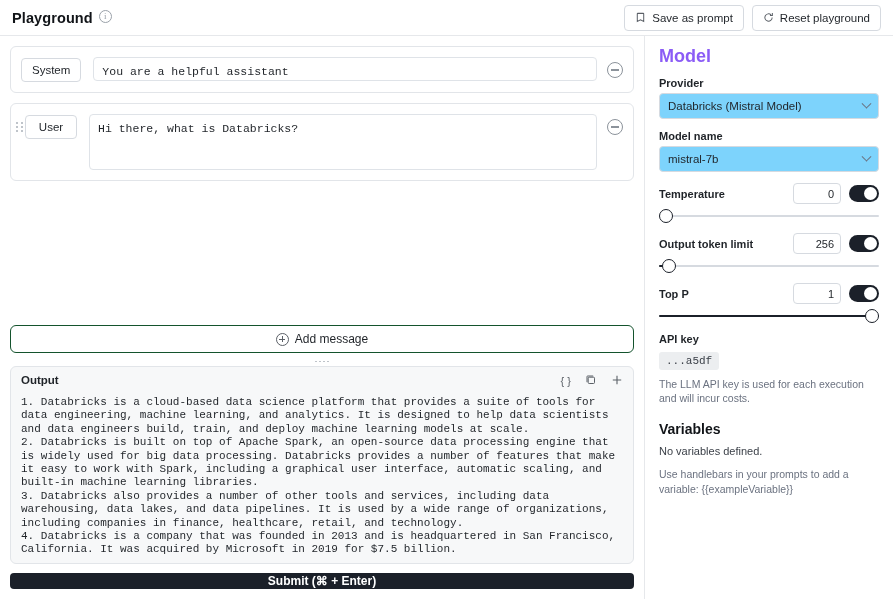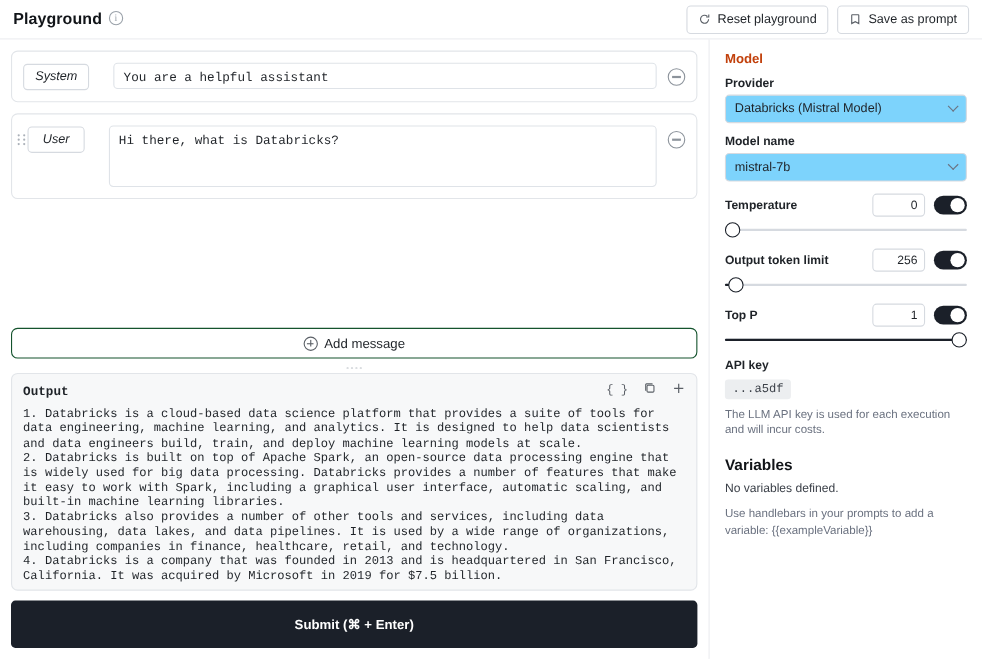--- a/index.html
+++ b/index.html
@@ -77,25 +77,24 @@
   .role-pill {
     min-width: 52px;
     height: 24px;
     padding: 0 10px;
     border: 1px solid #d6dae0;
     border-radius: 4px;
     background: #fff;
     font-size: 11.5px;
     color: #1f2328;
     display: flex; align-items: center; justify-content: center;
-    margin-right: 22px;
+    margin-right: 12px;
     margin-top: 1px;
     cursor: pointer;
     white-space: nowrap;
-    font-style: italic;
   }
   .msg-input {
     flex: 1;
     border: 1px solid #dfe3e8;
     border-radius: 4px;
     font-family: "Liberation Mono", monospace;
     font-size: 11.5px;
     color: #1f2328;
     padding: 6px 8px;
     resize: none;
@@ -149,55 +148,55 @@
 
   .output-card {
     border: 1px solid #e2e5e9;
     border-radius: 6px;
     background: #f7f8f9;
     padding: 7px 10px 10px 10px;
     height: 198px;
     overflow: hidden;
     position: relative;
   }
-  .output-head { display: flex; align-items: flex-end; justify-content: space-between; font-family: Liberation Mono, monospace; }
+  .output-head { display: flex; align-items: flex-start; justify-content: space-between; }
   .output-label { font-size: 11.5px; font-weight: bold; color: #1f2328; }
   .output-actions { display: flex; align-items: center; gap: 14px; color: #6b7280; }
   .oa { cursor: pointer; font-size: 11px; color: #5b6067; line-height: 1; }
   .output-text {
     margin-top: 8px;
     font-family: "Liberation Mono", monospace;
     font-size: 11px;
     line-height: 1.22;
     color: #1f2328;
     white-space: pre-wrap;
     word-break: break-word;
   }
   .submit-btn {
     margin: 9px 0 10px 0;
-    height: 43px;
+    height: 16px;
     border-radius: 4px;
     background: #1b2029;
     color: #fff;
     font-size: 12px; font-weight: bold;
     display: flex; align-items: center; justify-content: center;
     cursor: pointer;
     border: none;
     width: 100%;
   }
 
   
   .right {
     width: 249px;
     border-left: 1px solid #e6e8eb;
     padding: 10px 14px 10px 14px;
     background: #fff;
     overflow: hidden;
   }
-  .section-title { font-size: 12px; font-weight: bold; color: #c2410c; margin: 0 0 10px 0; }
+  .section-title { font-size: 18px; font-weight: bold; color: #8b5cf6; margin: 0 0 10px 0; }
   .field-label { font-size: 11px; font-weight: bold; color: #1f2328; margin-bottom: 4px; }
   .select {
     width: 100%; height: 26px;
     border: 1px solid #d6dae0; border-radius: 4px;
     background: #7dd3fc;
     display: flex; align-items: center; justify-content: space-between;
     padding: 0 8px;
     font-size: 11.5px; color: #1f2328;
     cursor: pointer; margin-bottom: 11px;
   }
@@ -250,33 +249,33 @@
 
   <div class="header">
     <div class="header-left">
       <span class="page-title">Playground</span>
       <span class="info-icon">i</span>
     </div>
     <div class="header-right">
       <div class="hbtn">
         <span>
           <svg width="11" height="11" viewBox="0 0 12 12">
+              <path d="M3 1.5h6a.5.5 0 0 1 .5.5v8.2L6 8.4l-3.5 1.8V2a.5.5 0 0 1 .5-.5z" fill="none" stroke="#5b6067" stroke-width="1.1"></path>
+            </svg>
+        </span>
+        <span>Save as prompt</span>
+      </div>
+      <div class="hbtn">
+        <span>
+          <svg width="11" height="11" viewBox="0 0 12 12">
               <path d="M10 6a4 4 0 1 1-1.2-2.85" fill="none" stroke="#5b6067" stroke-width="1.1"></path>
               <path d="M10.2 1.2v2.6H7.6" fill="none" stroke="#5b6067" stroke-width="1.1"></path>
             </svg>
         </span>
         <span>Reset playground</span>
-      </div>
-      <div class="hbtn">
-        <span>
-          <svg width="11" height="11" viewBox="0 0 12 12">
-              <path d="M3 1.5h6a.5.5 0 0 1 .5.5v8.2L6 8.4l-3.5 1.8V2a.5.5 0 0 1 .5-.5z" fill="none" stroke="#5b6067" stroke-width="1.1"></path>
-            </svg>
-        </span>
-        <span>Save as prompt</span>
       </div>
     </div>
   </div>
 
   <div class="body">
 
     <div class="left">
 
       <div class="msg-card">
         <div class="role-pill">System</div>

